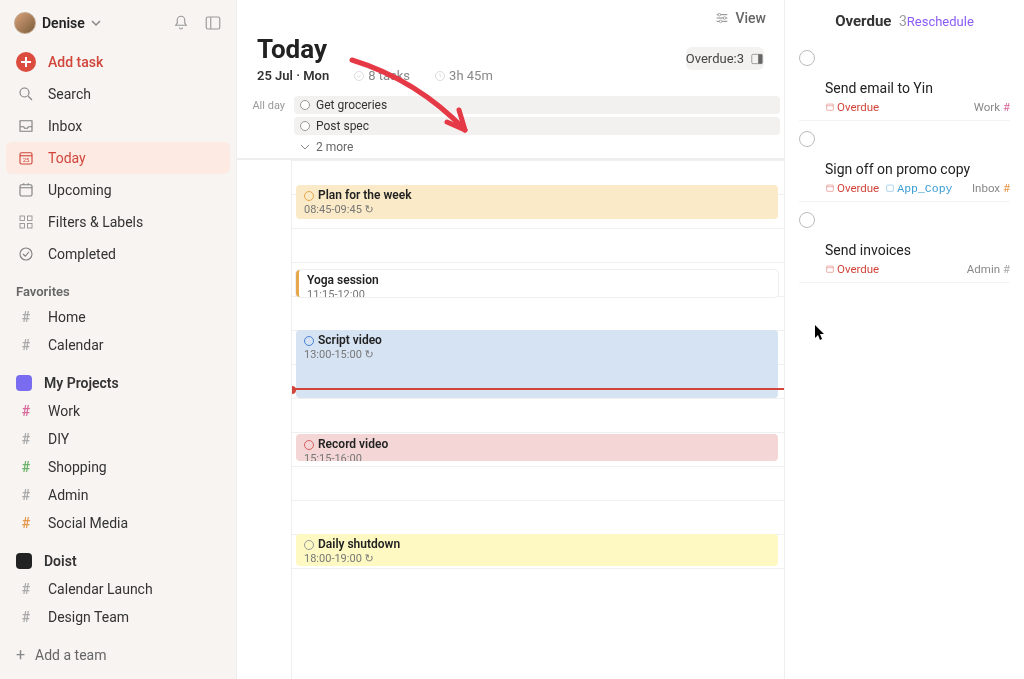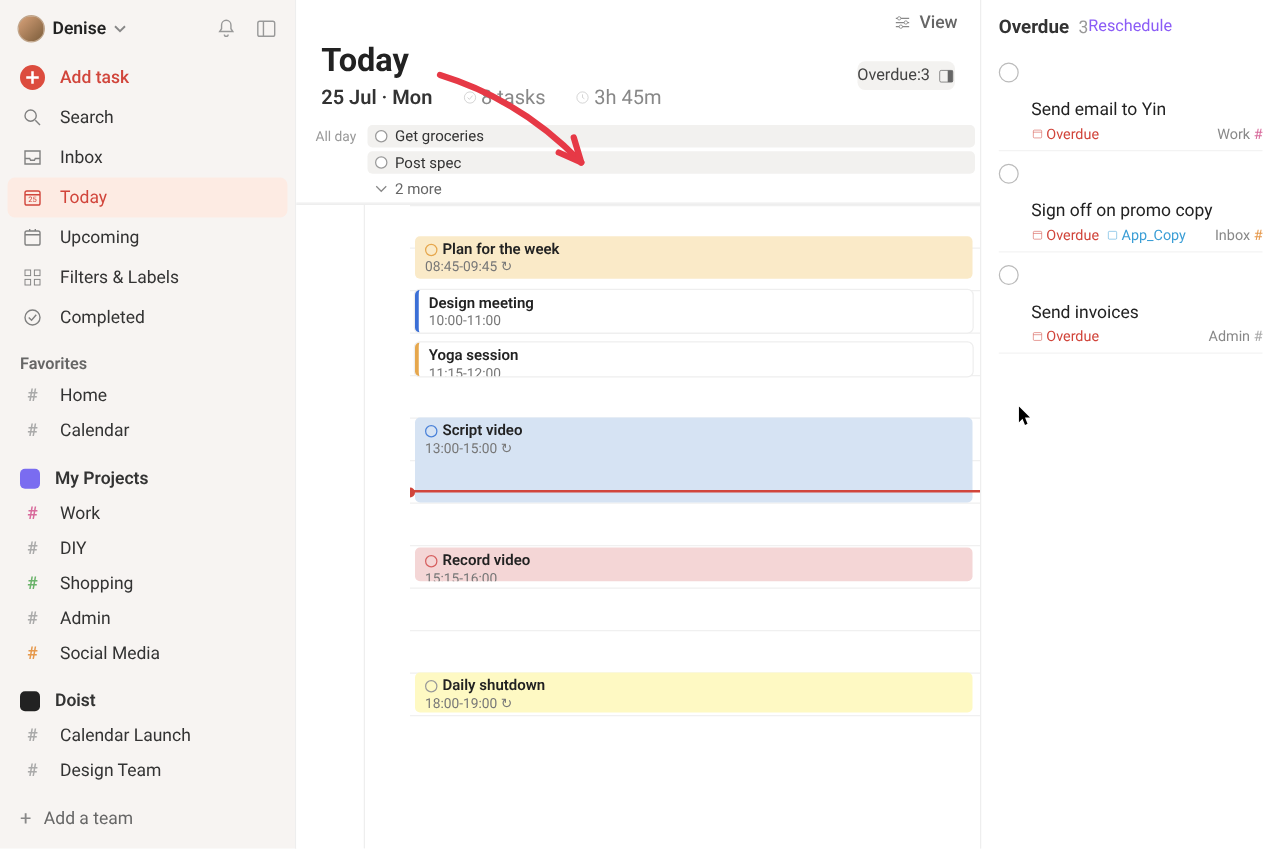--- a/index.html
+++ b/index.html
@@ -72,30 +72,30 @@
 .main-header {
   display:flex; justify-content:flex-end; align-items:center;
   padding: 10px 18px 0 18px;
   text-align: center;
 }
 .view-btn { display:flex;align-items:center;gap:6px;color:#666;cursor:pointer;font-weight:500;}
 .title-block { padding: 8px 20px 10px 20px; }
 .title-row { display:flex;align-items:center;justify-content:space-between;}
 .title-left { display:flex;flex-direction:column;gap:4px;}
 .page-title { font-size: 26px; font-weight: 700; color:#222;}
-.subtitle { display:flex;align-items:center;gap:24px;color:#888;font-size:16px;}
+.subtitle { display:flex;align-items:center;gap:24px;color:#888;font-size:13px;}
 .date-str { font-weight:600;color:#333;}
 .overdue-chip {
   display:flex;align-items:center;gap:6px;
   background:#f3f2f0;border-radius:6px;padding:4px 0;font-size:13px;color:#444;
 }
 
 .calendar { flex:1; display:flex; overflow:hidden; border-top:1px solid #eee;}
 .time-col { width:54px; font-size:11px; color:#999; text-align:right; padding-right:6px;}
-.day-col { flex:1; position:relative; border-left:1px solid #eee;padding-left:36px;}
+.day-col { flex:1; position:relative; border-left:1px solid #eee;}
 .allday-row { display:flex; align-items:flex-start; border-bottom:1px solid #eee; min-height:58px;}
 .allday-label { width:54px;font-size:11px;color:#999;text-align:right;padding:6px 6px 0 0;}
 .allday-events { flex:1; padding:3px 4px 2px 3px;}
 .allday-ev {
   background:#f2f1ef;border-radius:4px;padding:2px 6px;font-size:12px;
   display:flex;align-items:center;gap:6px;margin-bottom:3px;
 }
 .allday-ev .ring { width:10px;height:10px;border-radius:50%;border:1px solid #999;background:#fff;}
 .more-row { display:flex;align-items:center;gap:6px;font-size:12px;color:#666;padding:2px 6px;}
 
@@ -112,34 +112,34 @@
 .event .ring { width:10px;height:10px;border-radius:50%;border:1.5px solid;display:inline-block;margin-right:4px;vertical-align:middle;}
 
 .now-line { position:absolute; left:0; right:0; height:0; border-top:2px solid #d1453b;}
 .now-dot { position:absolute; left:-4px; top:-4px; width:8px;height:8px;border-radius:50%;background:#d1453b;}
 
 
 .overdue-panel {
   width: 240px; border-left:1px solid #eee; padding:12px 14px;
   display:flex; flex-direction:column; gap:2px;
 }
-.op-header { display:flex;justify-content:flex-start;align-items:center;margin-bottom:8px;}
+.op-header { display:flex;justify-content:center;align-items:center;margin-bottom:8px;}
 .op-title { font-weight:700; font-size:15px;}
 .op-count { color:#999; margin-left:4px; font-weight:400;}
 .reschedule { color:#8b5cf6; font-size:13px; cursor:pointer;}
 .op-item {
   display:flex; gap:10px; padding:8px 0 6px 0; border-bottom:1px solid #f3f3f3;
   position:relative;
 }
 .op-ring { width:16px;height:16px;border:1.5px solid #bbb;border-radius:50%;margin-top:2px;flex-shrink:0;cursor:pointer;}
 .op-body { flex:1;margin-top:32px; }
 .op-task-title { font-size:14px; color:#222; margin-bottom:4px;}
 .op-meta { display:flex; gap:6px; align-items:center; font-size:11.5px;}
 .op-overdue-tag { color:#d1453b; display:flex;align-items:center;gap:2px;}
-.op-app-tag { color:#3b9ed6; display:flex;align-items:center;gap:2px;}
+.op-app-tag { color:#3b9ed6; display:flex;align-items:center;gap:2px;font-family:Liberation Mono, monospace;}
 .op-project { position:absolute; right:0; bottom:6px; font-size:11.5px; color:#888;}
 
 .arrow-annot {
   position:absolute; left:110px; top:50px; pointer-events:none;
 }
 
 .cursor-ptr {
   position:absolute; left:815px; top:325px; font-size:13px; color:#000; pointer-events:none;
 }
 svg { display:block; }
@@ -378,21 +378,20 @@
             <div class="hour-row" style="top: 136px;"></div>
             <div class="hour-row" style="top: 170px;"></div>
             <div class="hour-row" style="top: 204px;"></div>
             <div class="hour-row" style="top: 238px;"></div>
             <div class="hour-row" style="top: 272px;"></div>
             <div class="hour-row" style="top: 306px;"></div>
             <div class="hour-row" style="top: 340px;"></div>
             <div class="hour-row" style="top: 374px;"></div>
             <div class="hour-row" style="top: 408px;"></div>
             <div class="event" style="top: 25px; height: 34px; background: rgb(250, 234, 200);"><span class="ring" style="border-color:#e6a74d"></span><span class="ev-title">Plan for the week</span><br><span class="ev-time">08:45-09:45 <span>↻</span></span></div>
-            <div class="event border-left" style="top: 68px; height: 34px; border-left-color: rgb(59, 111, 214); box-shadow: rgb(238, 238, 238) 0px 0px 0px 1px;"><span class="ev-title">Design meeting</span><br><span class="ev-time">10:00-11:00</span></div>
             <div class="event border-left" style="top: 110px; height: 27px; border-left-color: rgb(230, 167, 77); box-shadow: rgb(238, 238, 238) 0px 0px 0px 1px;"><span class="ev-title">Yoga session</span><br><span class="ev-time">11:15-12:00</span></div>
             <div class="event" style="top: 170px; height: 68px; background: rgb(214, 227, 243);"><span class="ring" style="border-color:#4a82d9"></span><span class="ev-title">Script video</span><br><span class="ev-time">13:00-15:00 <span>↻</span></span></div>
             <div class="event" style="top: 274px; height: 27px; background: rgb(244, 214, 214);"><span class="ring" style="border-color:#d66060"></span><span class="ev-title">Record video</span><br><span class="ev-time">15:15-16:00</span></div>
             <div class="event" style="top: 374px; height: 32px; background: #fef9c3;"><span class="ring" style="border-color:#999"></span><span class="ev-title">Daily shutdown</span><br><span class="ev-time">18:00-19:00 <span>↻</span></span></div>
             <div class="now-line" style="top: 228px;">
               <span class="now-dot"></span>
             </div>
           </div>
       </div>
     </div>

